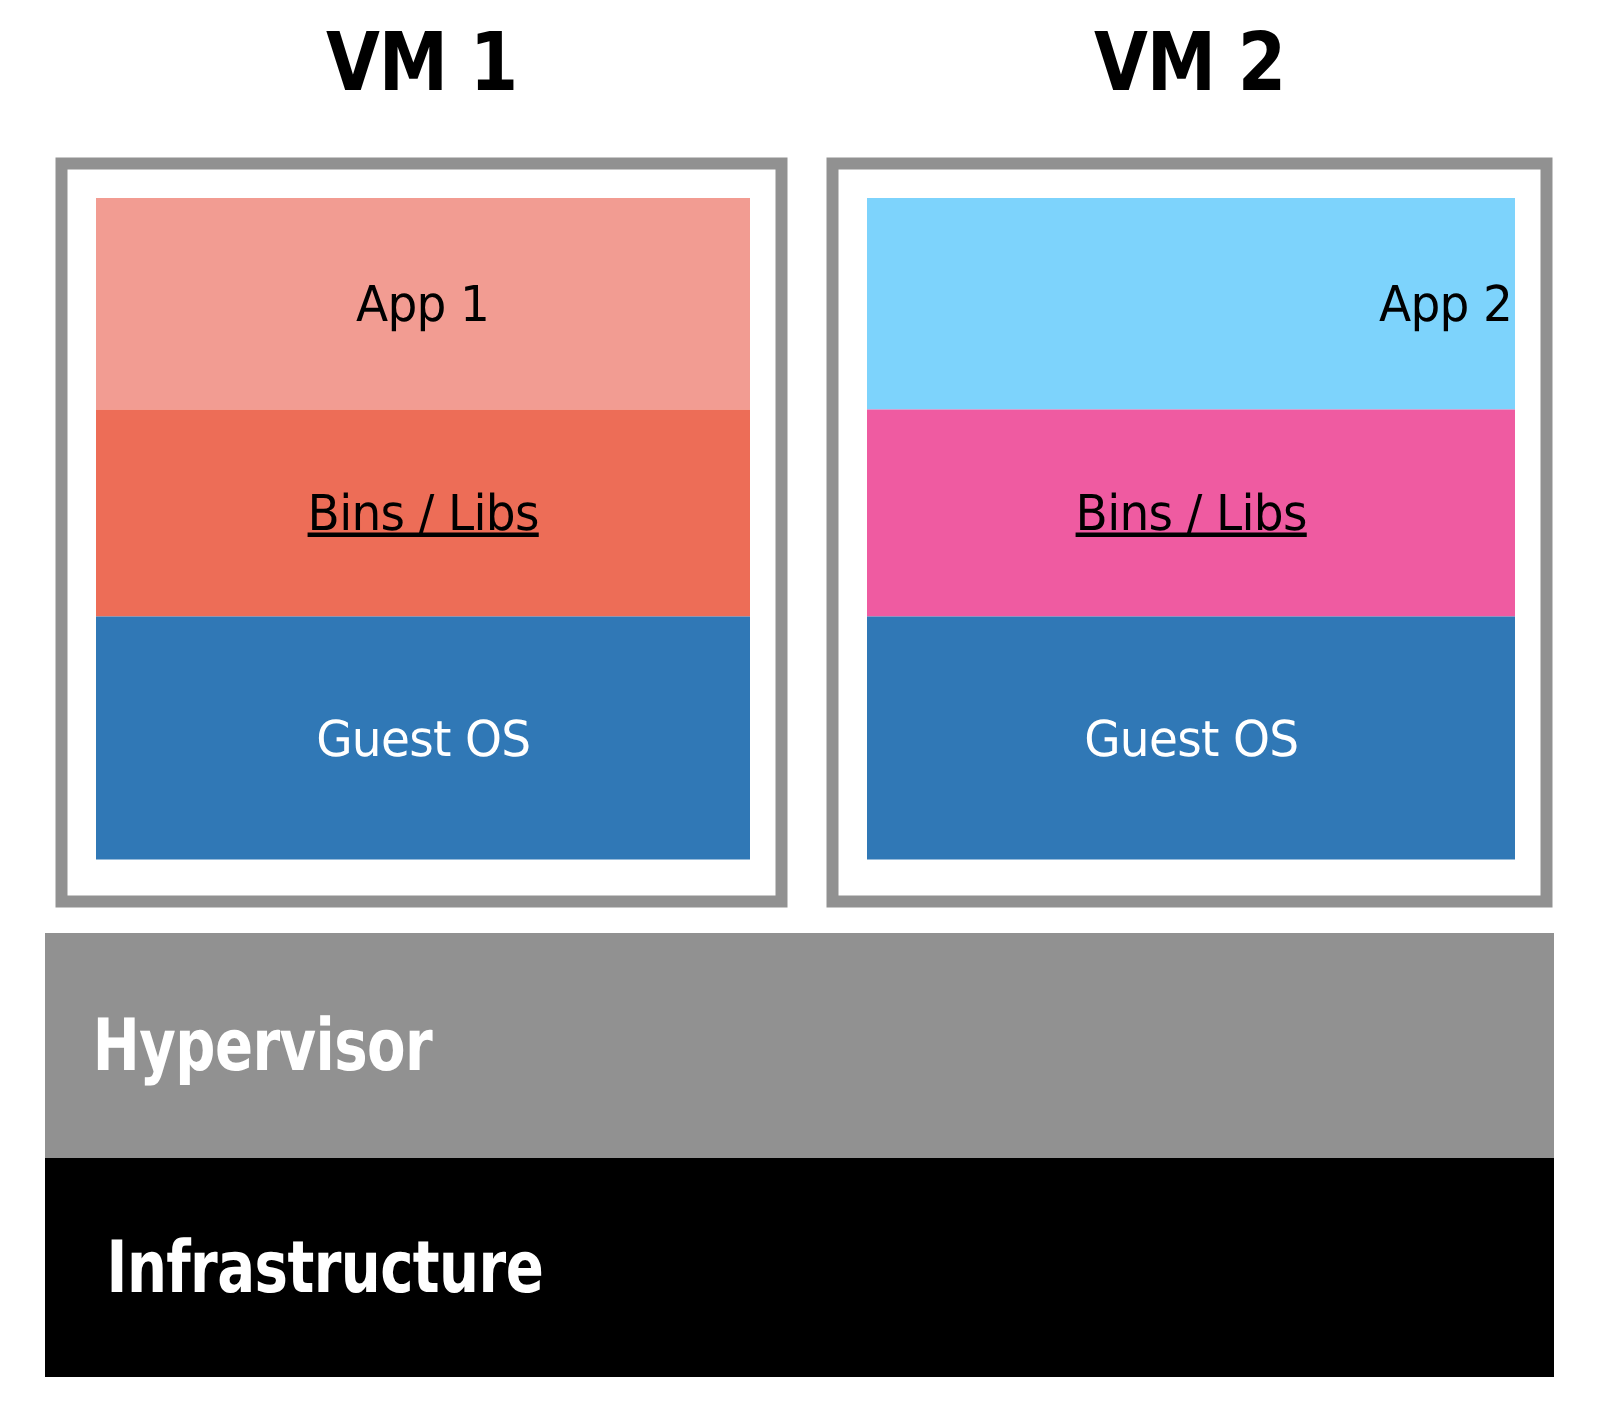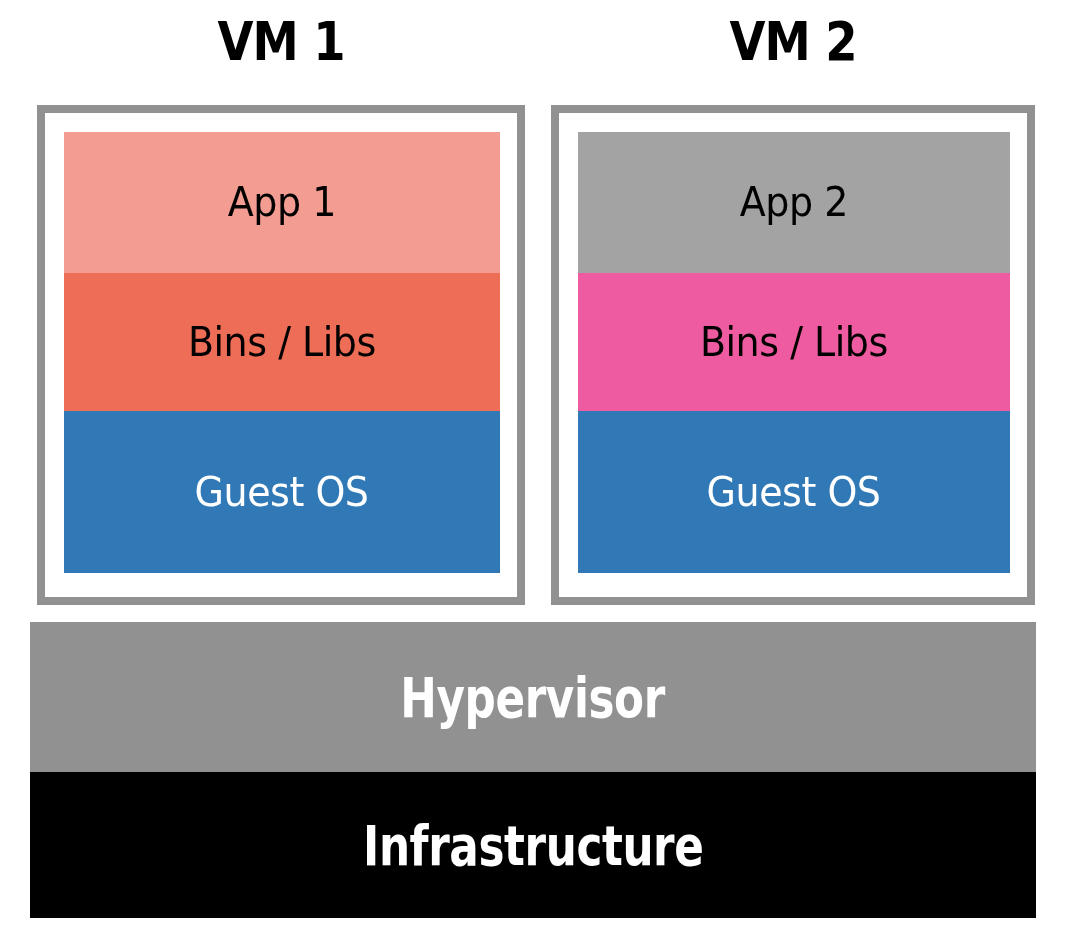--- a/index.html
+++ b/index.html
@@ -60,49 +60,49 @@
     flex-direction: column;
   }
 
   
   .layer {
     display: flex;
     align-items: center;
     justify-content: center;
     font-family: "DejaVu Sans", sans-serif;
     font-weight: normal;
-    font-size: 40px;
+    font-size: 33px;
     letter-spacing: -0.5px;
     white-space: nowrap;
     overflow: hidden;
   }
   .layer-app      { height: 145px; }
-  .layer-bins     { height: 143px; }
+  .layer-bins     { height: 143px; text-decoration: underline; }
   .layer-guest    { height: 167px; }
 
   .layer .layer-label {
     transform: scaleX(0.95);
     transform-origin: center center;
     display: inline-block;
   }
 
   .text-dark  { color: #000000; }
   .text-light { color: #ffffff; }
 
   
   .base-bar {
     position: absolute;
     left: 30px;
     width: 1006px;
     display: flex;
     align-items: center;
-    justify-content: center;
+    justify-content: flex-start;
     font-family: "DejaVu Sans", sans-serif;
     font-weight: bold;
-    font-size: 56px;
+    font-size: 48px;
     letter-spacing: -0.5px;
     color: #ffffff;
     white-space: nowrap;
   }
   .base-bar .bar-label {
     transform: scaleX(0.78);
     transform-origin: center center;
     display: inline-block;
   }
   #hypervisor-bar    { top: 622px; height: 150px; }
@@ -131,21 +131,21 @@
       <div class="layer layer-guest" style="background-color: rgb(48, 120, 182);">
         <span class="layer-label text-light">Guest OS</span>
       </div>
 
     </div>
   </div>
 
   <div id="vm2-box" class="vm-box">
     <div class="vm-stack">
 
-      <div class="layer layer-app" style="background-color: #a3a3a3;">
+      <div class="layer layer-app" style="background-color: #7dd3fc; justify-content: flex-end;">
         <span class="layer-label text-dark">App 2</span>
       </div>
 
       <div class="layer layer-bins" style="background-color: rgb(239, 91, 161);">
         <span class="layer-label text-dark">Bins / Libs</span>
       </div>
 
       <div class="layer layer-guest" style="background-color: rgb(48, 120, 182);">
         <span class="layer-label text-light">Guest OS</span>
       </div>

